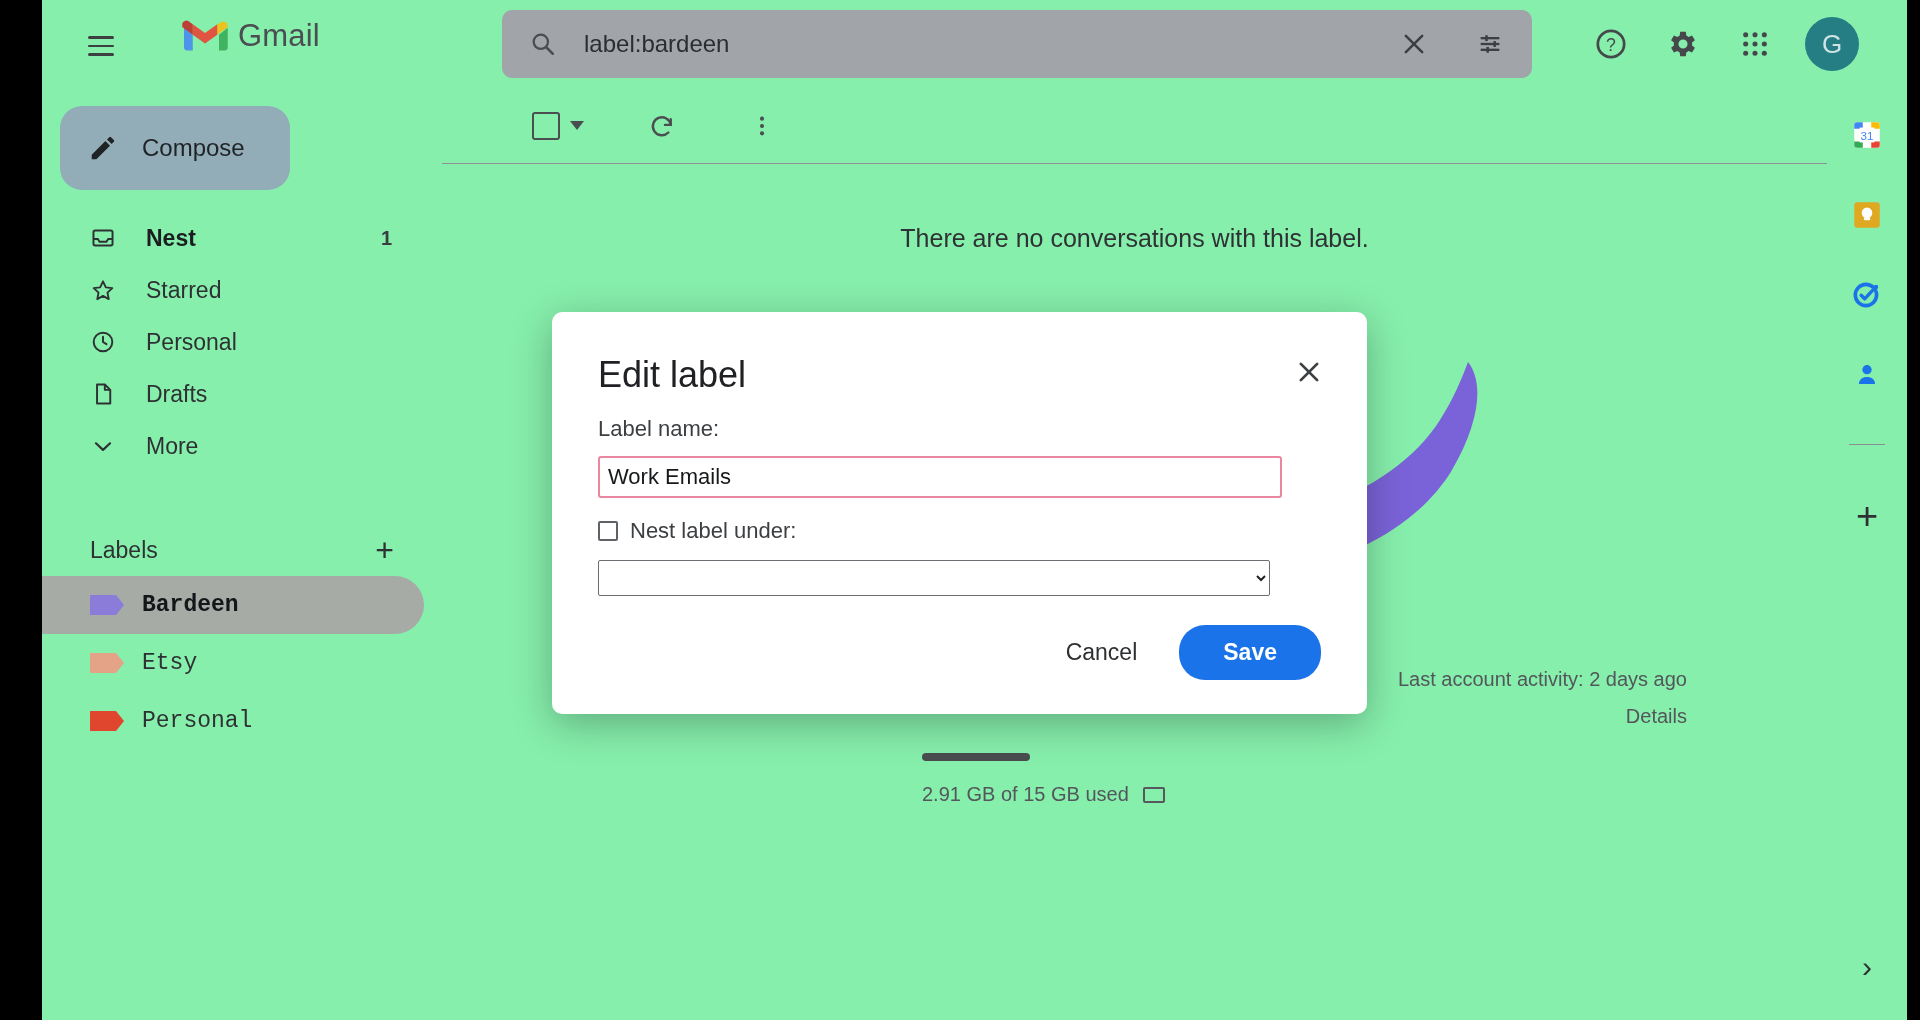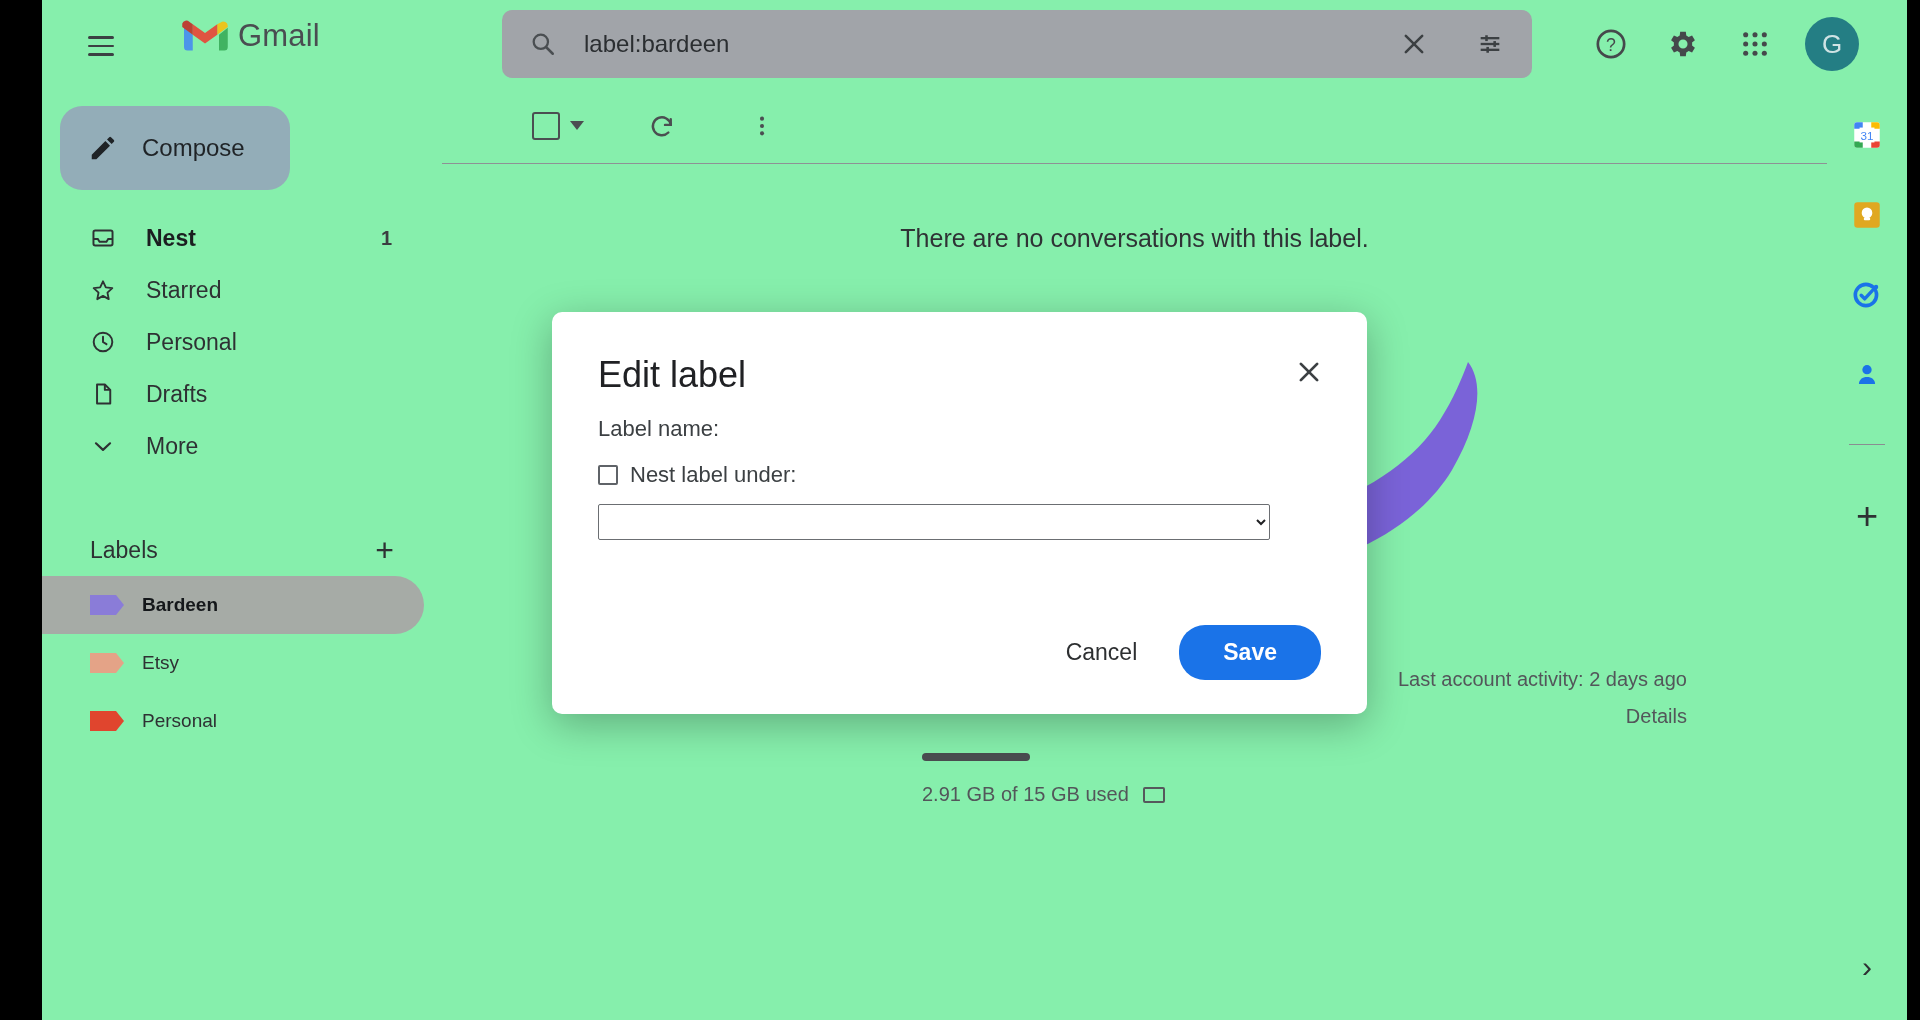--- a/index.html
+++ b/index.html
@@ -116,21 +116,21 @@
     cursor: pointer;
   }
   .label-item.active { background: #a6aba6; }
   .label-item.active .label-text { font-weight: bold; color: #14171a; }
   .label-chip { width: 26px; height: 20px; position: relative; }
   .label-chip::after {
     content: ""; position: absolute; right: -8px; top: 0;
     border-top: 10px solid transparent; border-bottom: 10px solid transparent;
     border-left: 8px solid var(--c);
   }
-  .label-text { font-size: 19px; color: #2e3133; }
+  .label-text { font-size: 23px; color: #2e3133; font-family: Liberation Mono, monospace; }
 
   .storage-wrap { position: absolute; left: 480px; top: 665px; width: 420px; }
   .storage-bar { width: 108px; height: 8px; background: #4a4d50; border-radius: 5px; }
   .storage-text { margin-top: 22px; font-size: 20px; color: #53565a; display: flex; align-items: center; gap: 14px; }
   .storage-box { width: 22px; height: 16px; border: 2px solid #55585c; border-radius: 2px; }
 
   
   #main {
     position: absolute; left: 400px; top: 88px;
     width: 1385px; height: 932px;
@@ -468,20 +468,21 @@
   <div id="modal">
     <div class="modal-title">Edit label</div>
     <div class="modal-close">
       <svg viewBox="0 0 24 24" width="30" height="30">
         <line x1="5.5" y1="5.5" x2="18.5" y2="18.5" stroke="#3c4043" stroke-width="2.2" stroke-linecap="round"></line>
         <line x1="18.5" y1="5.5" x2="5.5" y2="18.5" stroke="#3c4043" stroke-width="2.2" stroke-linecap="round"></line>
       </svg>
     </div>
 
     <div class="field-label">Label name:</div>
+    <input class="name-input" type="text" value="Work Emails" style="">
 
     <div class="nest-row">
       <span class="nest-box"></span>
       <span class="nest-text">Nest label under:</span>
     </div>
 
     <select class="nest-select">
       <option></option>
     </select>
 

